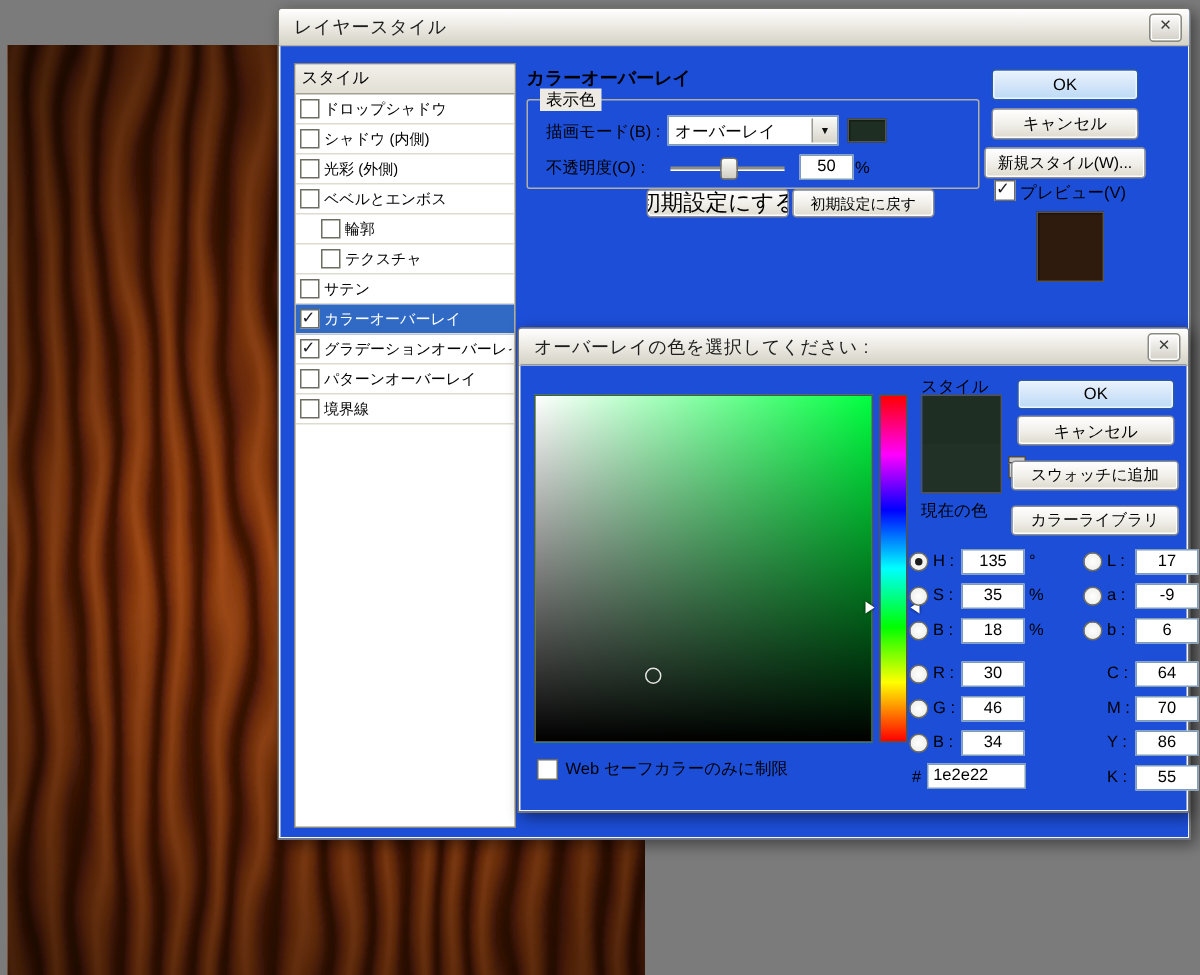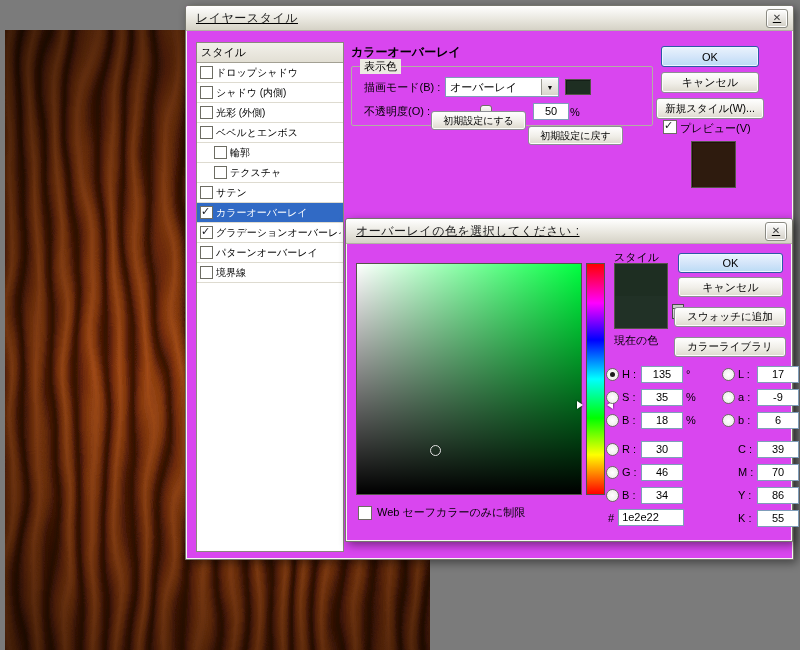--- a/index.html
+++ b/index.html
@@ -5,24 +5,23 @@
   html,body{margin:0;padding:0;}
   body{
     width:800px;height:650px;position:relative;overflow:hidden;
     background:#7b7b7b;
     font-family:"Liberation Sans","DejaVu Sans",sans-serif;
     font-size:11px;color:#000;
     -webkit-font-smoothing:antialiased;
   }
   
   .dialog{
-    position:absolute;background:#d946ef;
+    position:absolute;background:#1d4ed8;
     border:1px solid #75756d;border-radius:3px 3px 0 0;
     box-shadow:3px 3px 10px rgba(0,0,0,.45), inset 0 0 0 1px #f7f6f2;
-    text-decoration:underline;
   }
   .titlebar{
     height:24px;display:flex;align-items:center;
     padding:0 5px 0 10px;border-radius:2px 2px 0 0;
     background:linear-gradient(#ffffff,#e9e7df 55%,#d5d2c6);
     border-bottom:1px solid #b3b0a4;
   }
   .titlebar .title{flex:1;font-size:12px;color:#1d1d1d;letter-spacing:.5px;white-space:nowrap;overflow:hidden;}
   .close-btn{
     width:20px;height:17px;border:1px solid #8b8b83;border-radius:3px;
@@ -104,21 +103,21 @@
   .blend-swatch{position:absolute;left:213px;top:12px;width:24px;height:14px;}
   .opacity-lbl{left:12px;top:37px;}
   .slider{position:absolute;left:95px;top:36px;width:76px;height:18px;}
   .slider .groove{position:absolute;left:0;right:0;top:8px;height:2px;background:#8f8d82;border-bottom:1px solid #fff;}
   .slider .thumb{
     position:absolute;left:33px;top:2px;width:10px;height:13px;border-radius:3px;
     background:linear-gradient(#fcfcfa,#cfccc1);border:1px solid #6f6f66;
   }
   .opacity-val{position:absolute;left:181px;top:36px;width:28px;height:15px;}
   .pct{left:218px;top:39px;}
-  #btn-make-default{left:245px;top:105px;width:93px;height:17px;font-size:10px;}
+  #btn-make-default{left:245px;top:120px;width:93px;height:17px;font-size:15px;}
   #btn-reset-default{left:342px;top:120px;width:93px;height:17px;font-size:10px;}
   #ls-ok{left:475px;top:40px;width:96px;height:19px;}
   #ls-cancel{left:475px;top:66px;width:96px;height:19px;}
   #ls-newstyle{left:470px;top:92px;width:106px;height:19px;font-size:10.5px;}
   #preview-cbx{position:absolute;left:477px;top:114px;}
   #preview-lbl{left:494px;top:115px;}
   #preview-swatch{position:absolute;left:505px;top:135px;width:43px;height:45px;}
   
   #color-picker-dialog{left:345px;top:218px;width:446px;height:322px;z-index:2;}
   #cp-field{
@@ -385,21 +384,21 @@
         </div>
         <div class="field-row">
           <span class="radio"></span>
           <span class="flabel">b :</span>
           <span class="tinput">6</span>
           <span class="funit"></span>
         </div>
         <div class="field-row gap">
           <span class="radio spacer"></span>
           <span class="flabel">C :</span>
-          <span class="tinput">39</span>
+          <span class="tinput">64</span>
         </div>
         <div class="field-row">
           <span class="radio spacer"></span>
           <span class="flabel">M :</span>
           <span class="tinput">70</span>
         </div>
         <div class="field-row">
           <span class="radio spacer"></span>
           <span class="flabel">Y :</span>
           <span class="tinput">86</span>

